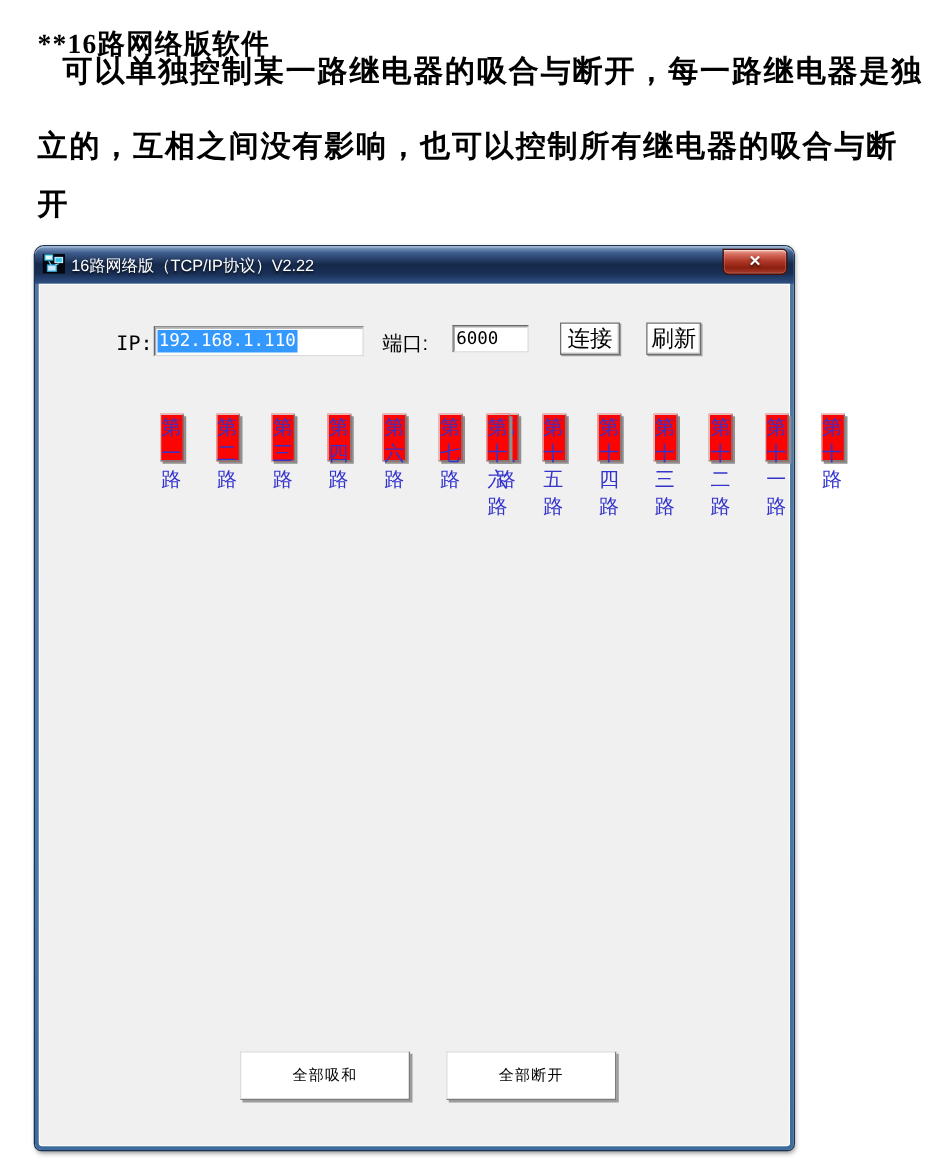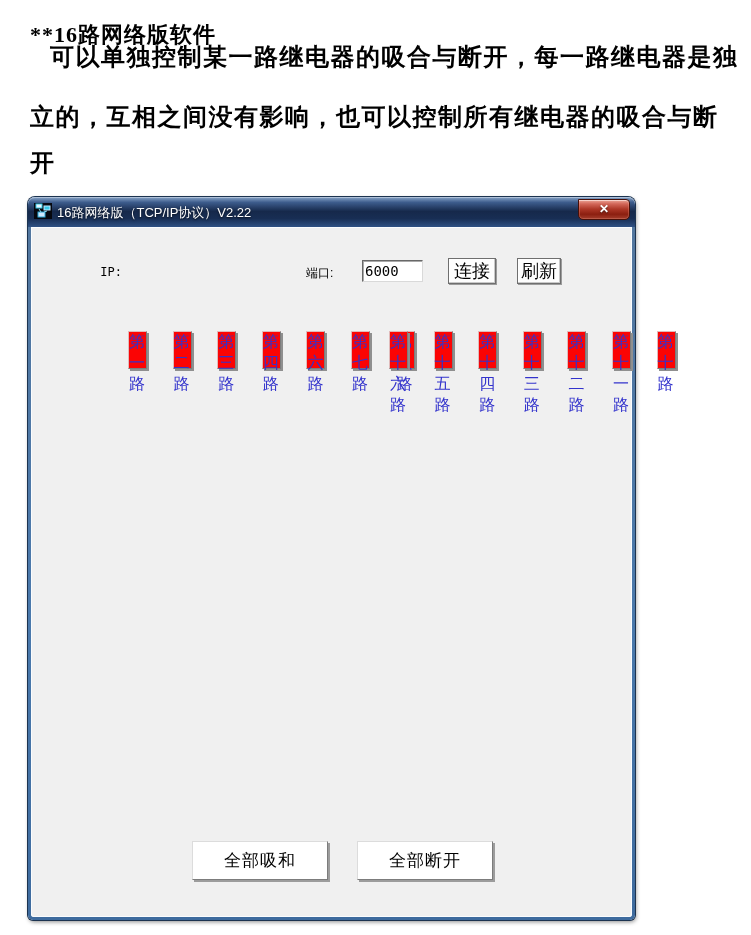--- a/index.html
+++ b/index.html
@@ -51,21 +51,21 @@
   .close-btn span{text-shadow:0 1px 2px rgba(0,0,0,0.6);}
 
   .client{
     position:absolute;left:3px;top:30px;width:601px;height:690px;
     background:#f0f0f0;border-radius:0 0 3px 3px;
     box-shadow:inset 0 0 0 1px #fafcfe;
   }
 
   
   .lbl{
-    position:absolute;color:#000;font-size:12px;white-space:nowrap;
+    position:absolute;color:#000;font-size:16px;white-space:nowrap;
   }
   .ip-label{left:56px;top:68px;width:38px;text-align:right;font-family:"DejaVu Sans Mono",monospace;}
   .port-label{left:278px;top:68px;}
   .field{
     position:absolute;background:#ffffff;
     border-top:1px solid #686868;border-left:1px solid #686868;
     border-right:1px solid #d9d9d9;border-bottom:1px solid #d9d9d9;
     box-shadow:inset 1px 1px 0 #a9a9a9;
     font-family:"DejaVu Sans Mono",monospace;font-size:14px;color:#000;
     display:flex;align-items:center;padding:0 2px;overflow:hidden;
@@ -95,21 +95,21 @@
     box-shadow:2px 2px 0 #8f8f8f;
     color:#3333cc;font-family:"Liberation Sans",sans-serif;font-size:16px;
     text-align:center;padding:0;cursor:default;letter-spacing:1px;
   }
 
   
   .bigbtn{
     position:absolute;top:644px;width:136px;height:39px;background:#ffffff;
     border:1px solid #7c7c7c;border-top-color:#dcdcdc;border-left-color:#dcdcdc;
     box-shadow:2px 2px 0 #9c9c9c;
-    font-family:"Liberation Sans",sans-serif;font-size:17px;color:#000;
+    font-family:"Liberation Sans",sans-serif;font-size:12px;color:#000;
     text-align:center;padding:0;cursor:default;letter-spacing:1px;
   }
   .all-on{left:164px;}
   .all-off{left:329px;}
 </style>
 </head>
 <body>
 
 <div class="screen">
 
@@ -134,20 +134,23 @@
       </span>
       <span class="title-text">16路网络版（TCP/IP协议）V2.22</span>
       <button class="close-btn">
         <span>✕</span>
       </button>
     </div>
 
     <div class="client"></div>
 
     <div class="lbl ip-label">IP:</div>
+    <div class="field ip-field">
+      <span class="selected">192.168.1.110</span>
+    </div>
 
     <div class="lbl port-label">端口:</div>
     <div class="field port-field">
       <span>6000</span>
     </div>
 
     <button class="sysbtn connect-btn">连接</button>
     <button class="sysbtn refresh-btn">刷新</button>
 
     <div class="relay-col left" id="left-col">

